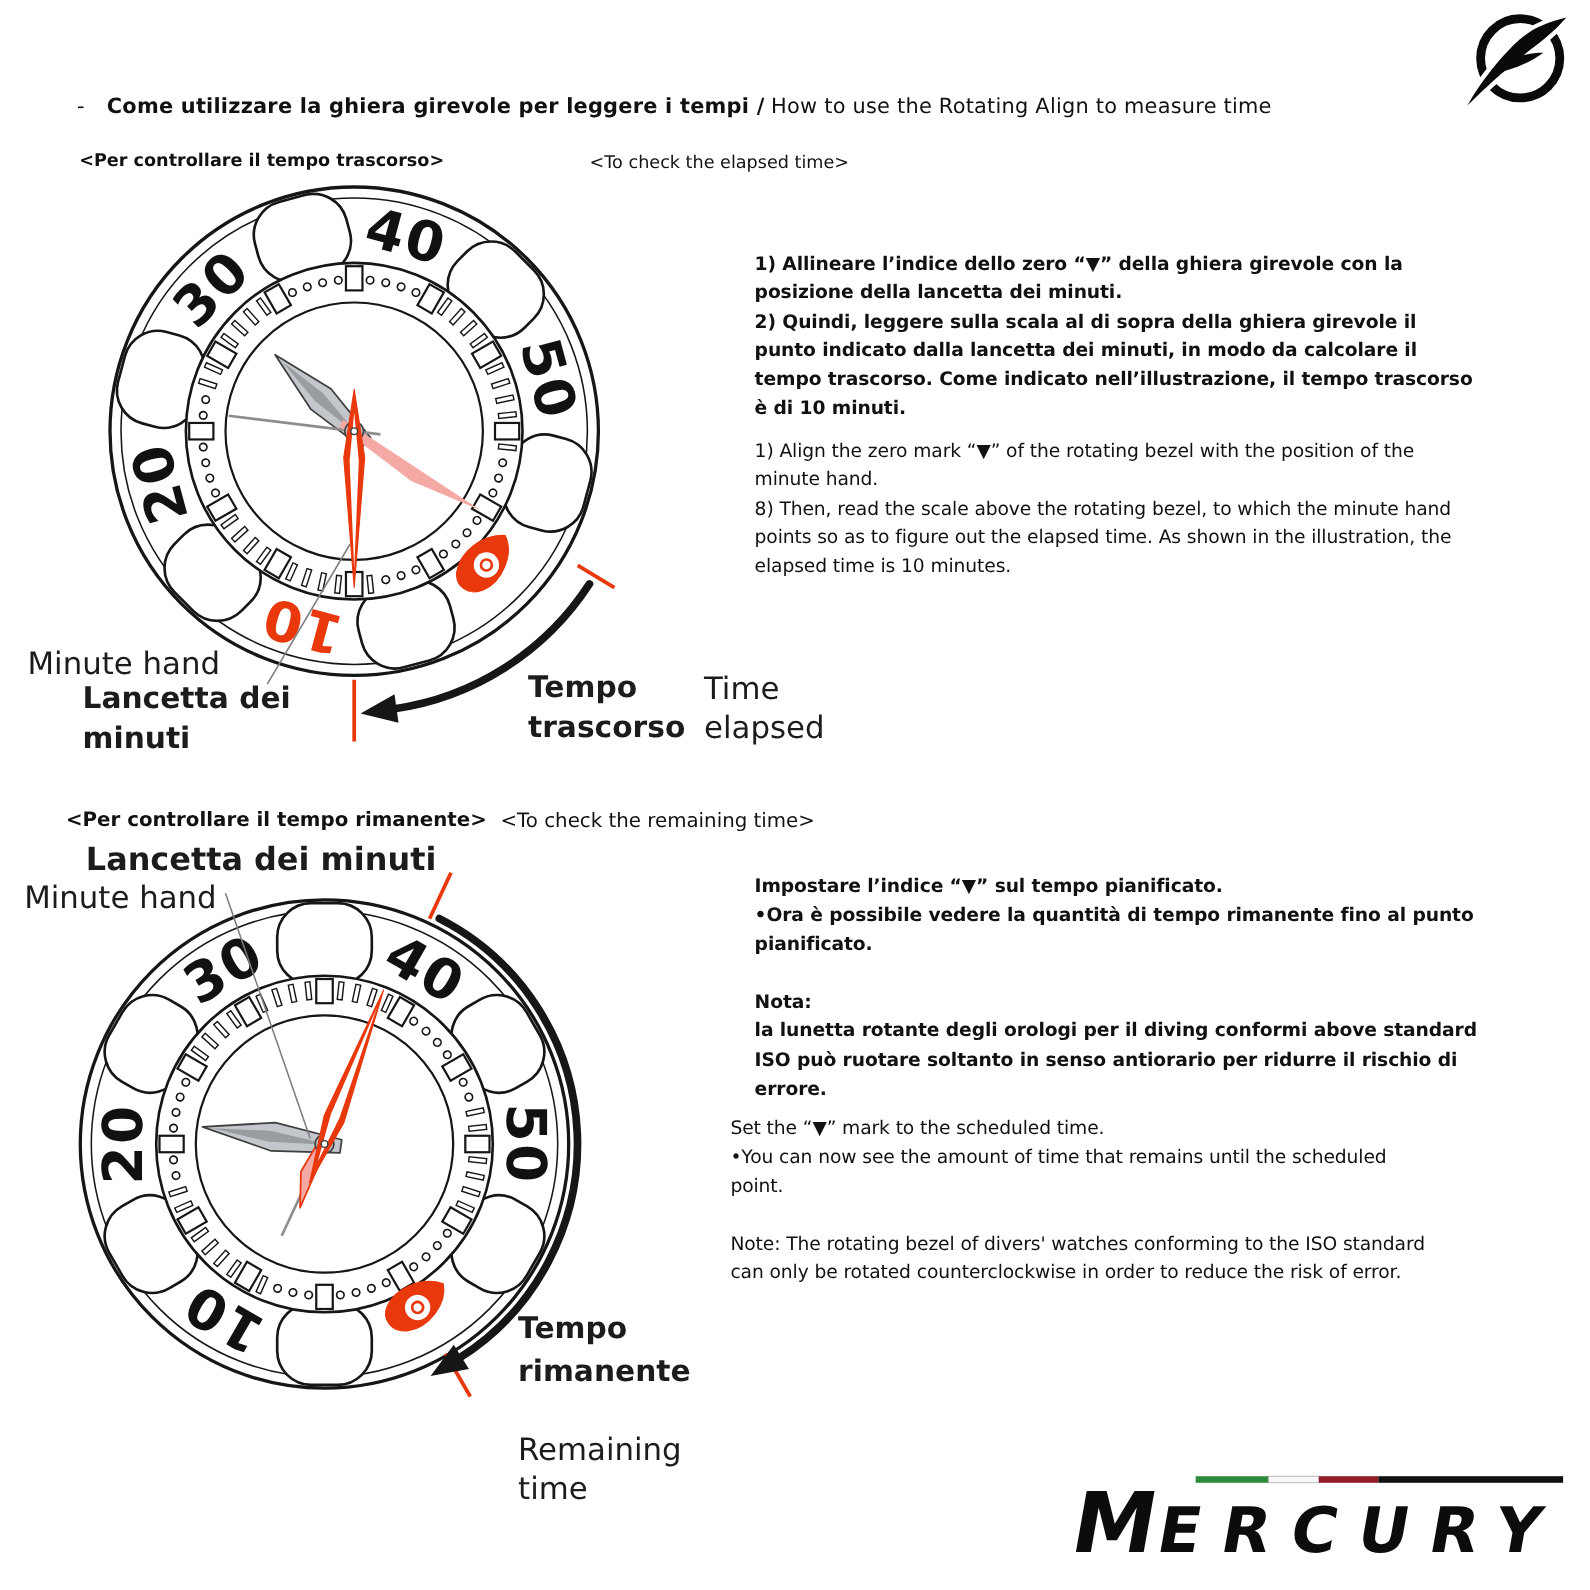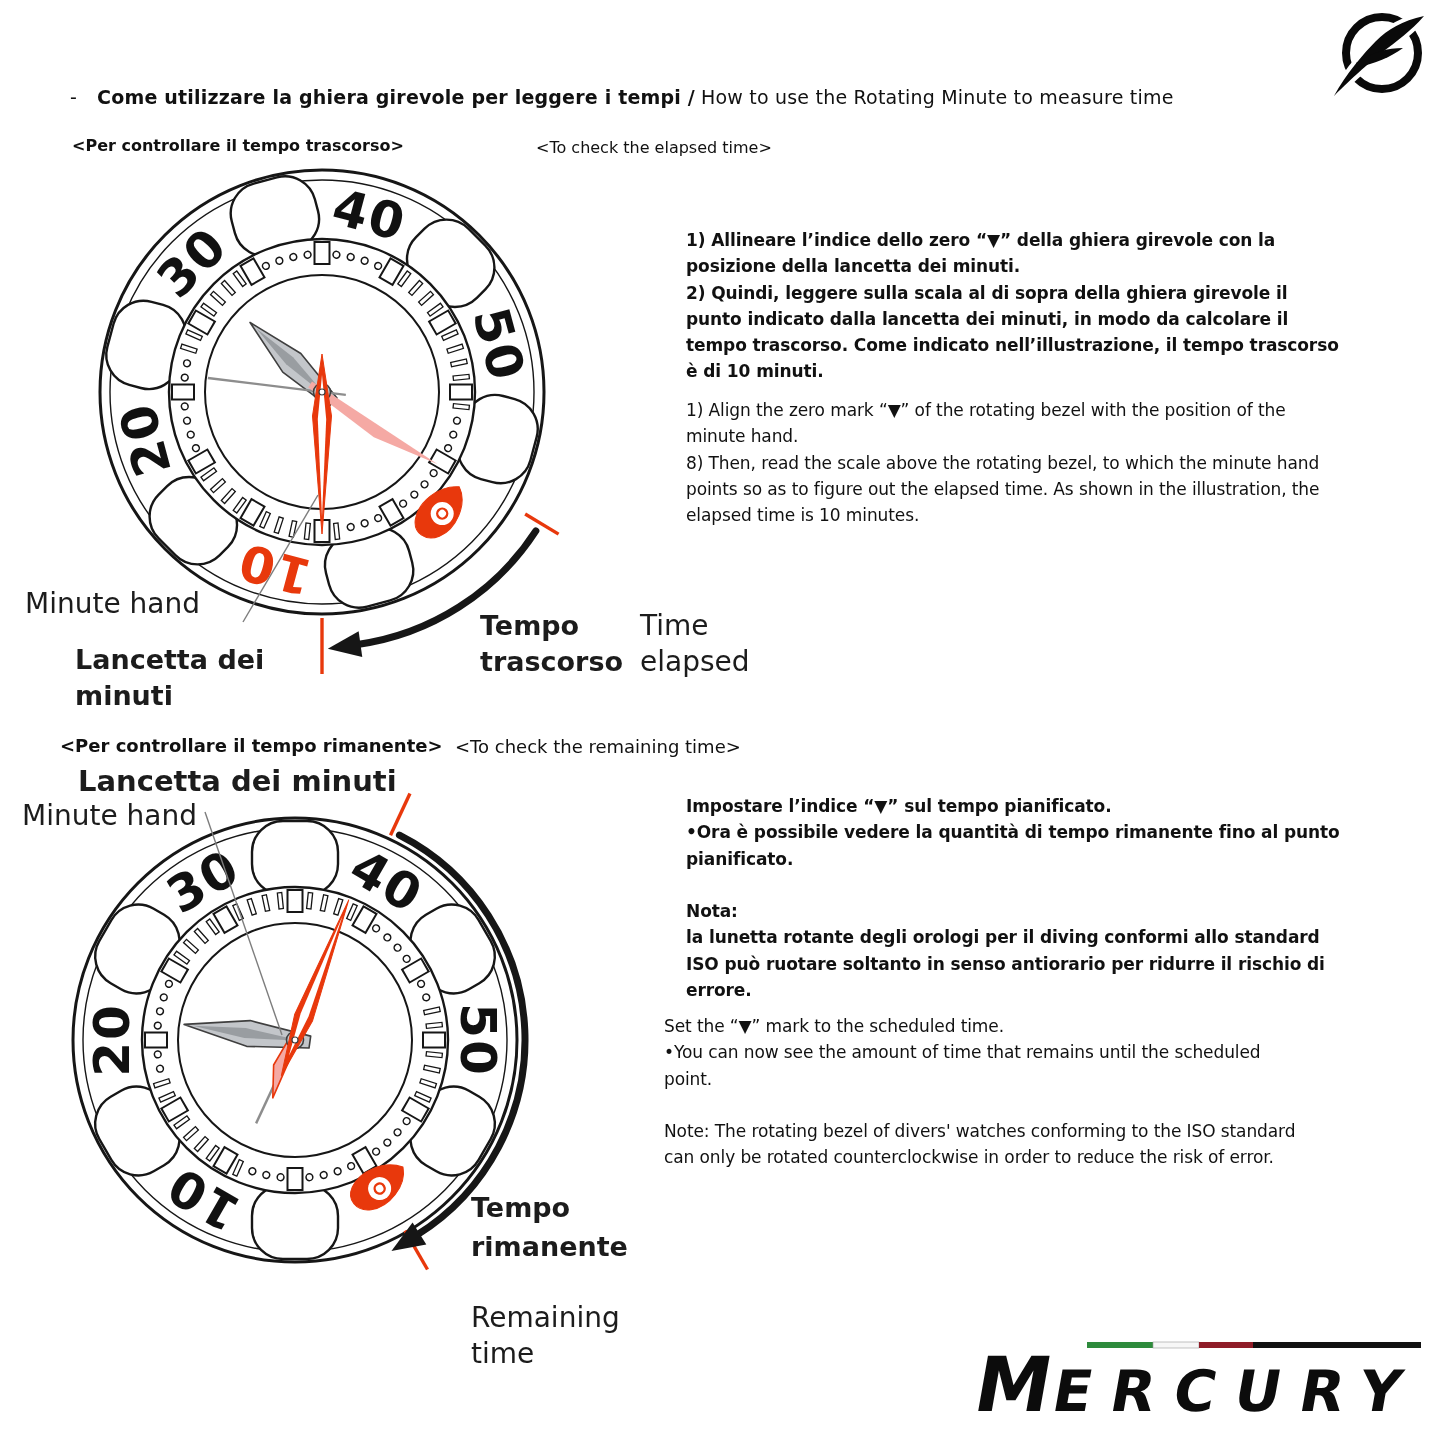--- a/index.html
+++ b/index.html
@@ -30,21 +30,21 @@
   <circle cx="54" cy="49" r="36" fill="none" stroke="#0a0a0a" stroke-width="8"></circle>
   <g>
     <path d="M 6 92 C 26 72 38 62 52 50 C 70 36 82 28 96 12 C 74 17 60 25 48 37 C 36 49 18 70 6 92 Z" fill="#ffffff" stroke="#ffffff" stroke-width="8" stroke-linejoin="round"></path>
     <path d="M 28 59 C 44 48 60 44 75 44 C 63 53 46 60 30 63 Z" fill="#ffffff" stroke="#ffffff" stroke-width="7" stroke-linejoin="round"></path>
     <path d="M 6 92 C 26 72 38 62 52 50 C 70 36 82 28 96 12 C 74 17 60 25 48 37 C 36 49 18 70 6 92 Z" fill="#0a0a0a"></path>
     <path d="M 28 59 C 44 48 60 44 75 44 C 63 53 46 60 30 63 Z" fill="#0a0a0a"></path>
   </g>
 </svg>
 
 <div class="abs h1" style="left:70px;top:86px">
-  <span class="bullet">-</span><span class="it">Come utilizzare la ghiera girevole per leggere i tempi /</span><span class="en">How to use the Rotating Minute to measure time</span>
+  <span class="bullet">-</span><span class="it">Come utilizzare la ghiera girevole per leggere i tempi /</span><span class="en">How to use the Rotating Align to measure time</span>
 </div>
 
 <div class="abs h2 b" style="left:72px;top:136px">&lt;Per controllare il tempo trascorso&gt;</div>
 <div class="abs h2" style="left:536px;top:138px">&lt;To check the elapsed time&gt;</div>
 
 <svg class="abs" style="left:32px;top:102px" width="580" height="580" viewBox="0 0 580 580">
     <circle cx="290" cy="290" r="222" fill="#fff" stroke="#161616" stroke-width="3"></circle>
     <circle cx="290" cy="290" r="212" fill="none" stroke="#161616" stroke-width="1.4"></circle>
     <g transform="rotate(45 290 290)">
       <rect x="247" y="71" width="86" height="74" rx="31" fill="#fff" stroke="#161616" stroke-width="2.4"></rect>
@@ -291,21 +291,21 @@
     </g>
     <circle cx="290" cy="290" r="3" fill="#fff" stroke="#3f3f3f" stroke-width="1.2"></circle>
     <line x1="290" y1="516" x2="290.00000000000006" y2="572" stroke="#e8380c" stroke-width="3.4"></line>
     <line x1="493.14865026640064" y1="412.0640237536829" x2="526.578174993783" y2="432.150508675175" stroke="#e8380c" stroke-width="3.4"></line>
     <path d="M 503.86099482608313 428.8829539288319 A 255 255 0 0 1 325.4891407448168 542.5183575291004" fill="none" stroke="#161616" stroke-width="7" stroke-linecap="round"></path>
     <polygon points="295.7810986825697,546.6935505579024 326.65069463856065,529.2273533325797 330.26919526352236,554.9743231198606" fill="#161616"></polygon>
     <line x1="211" y1="520" x2="286" y2="393" stroke="#7d7d7d" stroke-width="1.4"></line>
   </svg>
 
 <div class="abs dlab" style="left:25px;top:586px">Minute hand</div>
-<div class="abs dlab b" style="left:75px;top:642px">Lancetta dei
+<div class="abs dlab b" style="left:75px;top:618px">Lancetta dei
 minuti</div>
 <div class="abs dlab b" style="left:480px;top:608px">Tempo
 trascorso</div>
 <div class="abs dlab" style="left:640px;top:608px">Time
 elapsed</div>
 
 <div class="abs para b" style="left:686px;top:227px">1) Allineare l’indice dello zero “▼” della ghiera girevole con la
 posizione della lancetta dei minuti.
 2) Quindi, leggere sulla scala al di sopra della ghiera girevole il
 punto indicato dalla lancetta dei minuti, in modo da calcolare il
@@ -580,21 +580,21 @@
 <div class="abs dlab b" style="left:471px;top:1188px;line-height:39px">Tempo
 rimanente</div>
 <div class="abs dlab" style="left:471px;top:1300px">Remaining
 time</div>
 
 <div class="abs para b" style="left:686px;top:793px">Impostare l’indice “▼” sul tempo pianificato.
 •Ora è possibile vedere la quantità di tempo rimanente fino al punto
 pianificato.
 
 Nota:
-la lunetta rotante degli orologi per il diving conformi allo standard
+la lunetta rotante degli orologi per il diving conformi above standard
 ISO può ruotare soltanto in senso antiorario per ridurre il rischio di
 errore.</div>
 <div class="abs para" style="left:664px;top:1013px">Set the “▼” mark to the scheduled time.
 •You can now see the amount of time that remains until the scheduled
 point.
 
 Note: The rotating bezel of divers' watches conforming to the ISO standard
 can only be rotated counterclockwise in order to reduce the risk of error.</div>
 
 <svg class="abs" style="left:955px;top:1333px" width="480" height="92" viewBox="0 0 480 92">

